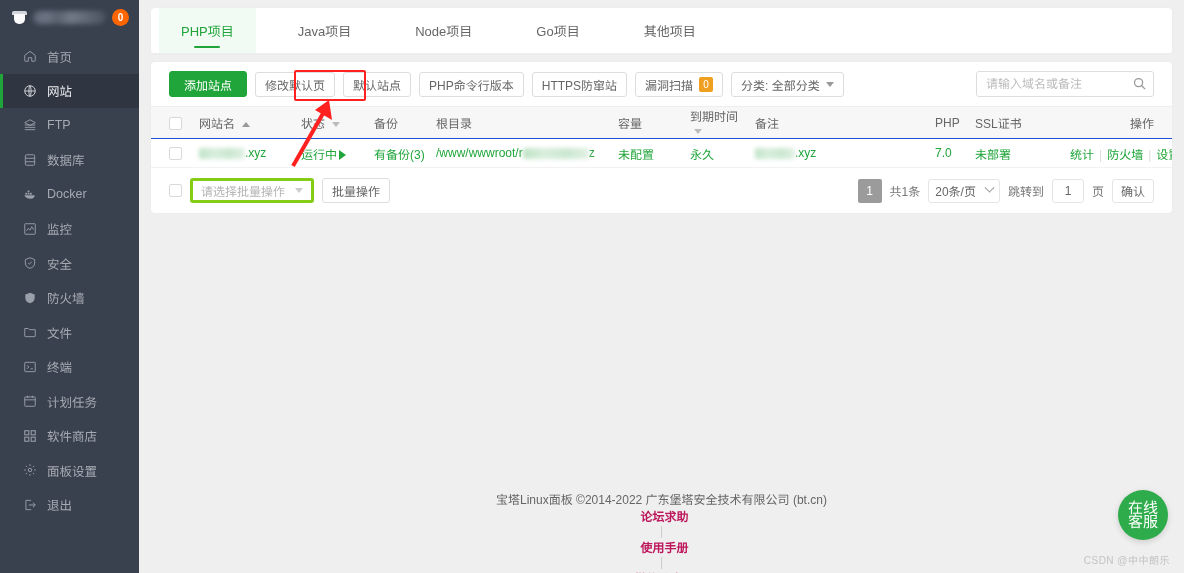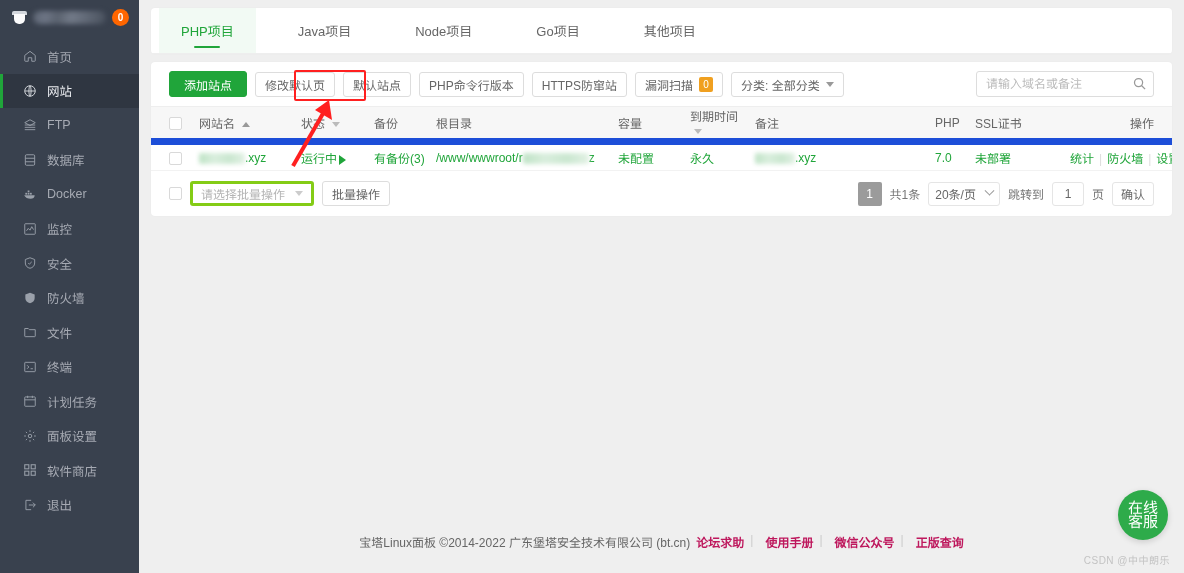--- a/index.html
+++ b/index.html
@@ -134,21 +134,21 @@
   .search-icon {
     position: absolute; right: 7px; top: 5px; width: 15px; height: 15px;
     color: #999; pointer-events: none;
   }
 
   
   table.sites { width: 100%; border-collapse: collapse; table-layout: fixed; }
   table.sites th {
     height: 27px; background: #f7f7f7; font-weight: normal;
     font-size: 12px; color: #666; text-align: left;
-    border-top: 1px solid #eee; border-bottom: 7px solid #1d4ed8;
+    border-top: 1px solid #eee; border-bottom: 1px solid #1d4ed8;
     padding: 0 4px;
   }
   table.sites td {
     height: 29px; font-size: 12px; color: #20a53a; text-align: left;
     border-bottom: 1px solid #f2f2f2; padding: 0 4px;
     white-space: nowrap; overflow: hidden;
   }
   .cellpad-first { padding-left: 18px !important; width: 26px; }
   .chk {
     width: 13px; height: 13px; border: 1px solid #d9d9d9; border-radius: 2px;
@@ -221,22 +221,22 @@
   .pg-btn {
     height: 24px; padding: 0 8px; border: 1px solid #e5e5e5; border-radius: 3px;
     background: #fff; color: #666; font-size: 12px; cursor: pointer;
     display: flex; align-items: center; font-family: inherit;
   }
 
   
   .page-footer {
     position: absolute; left: 0; right: 0; bottom: 0; height: 40px;
     background: #efefef;
-    display: flex; align-items: flex-start; justify-content: center;
-    font-size: 12px; color: #777; gap: 0;
+    display: flex; align-items: center; justify-content: center;
+    font-size: 12px; color: #777; gap: 0; flex-direction: column;
   }
   .page-footer .copy { color: #666; }
   .page-footer a {
     color: #be185d; text-decoration: none; margin: 0 0 0 6px; cursor: pointer; font-weight: bold;
   }
   .page-footer .fsep { color: #ccc; margin: 0 6px; }
 
   
   .fab {
     position: absolute; right: 16px; bottom: 33px;
@@ -380,38 +380,38 @@
           <svg width="14" height="14" viewBox="0 0 24 24" fill="none" stroke="currentColor" stroke-width="1.6">
               <rect x="3" y="5" width="18" height="16" rx="1"></rect>
               <path d="M3 10h18M8 3v4M16 3v4"></path>
             </svg>
         </span>
         <span>计划任务</span>
       </div>
 
       <div class="menu-item">
         <span class="mi-icon">
-          <svg width="14" height="14" viewBox="0 0 24 24" fill="none" stroke="currentColor" stroke-width="1.6">
-              <circle cx="12" cy="12" r="3"></circle>
-              <path d="M12 2v3M12 19v3M2 12h3M19 12h3M4.9 4.9l2.1 2.1M17 17l2.1 2.1M19.1 4.9L17 7M7 17l-2.1 2.1"></path>
-            </svg>
-        </span>
-        <span>面板设置</span>
-      </div>
-
-      <div class="menu-item">
-        <span class="mi-icon">
           <svg width="14" height="14" viewBox="0 0 24 24" fill="none" stroke="currentColor" stroke-width="1.8">
               <rect x="3" y="3" width="7" height="7"></rect>
               <rect x="14" y="3" width="7" height="7"></rect>
               <rect x="3" y="14" width="7" height="7"></rect>
               <rect x="14" y="14" width="7" height="7"></rect>
             </svg>
         </span>
         <span>软件商店</span>
+      </div>
+
+      <div class="menu-item">
+        <span class="mi-icon">
+          <svg width="14" height="14" viewBox="0 0 24 24" fill="none" stroke="currentColor" stroke-width="1.6">
+              <circle cx="12" cy="12" r="3"></circle>
+              <path d="M12 2v3M12 19v3M2 12h3M19 12h3M4.9 4.9l2.1 2.1M17 17l2.1 2.1M19.1 4.9L17 7M7 17l-2.1 2.1"></path>
+            </svg>
+        </span>
+        <span>面板设置</span>
       </div>
 
       <div class="menu-item">
         <span class="mi-icon">
           <svg width="14" height="14" viewBox="0 0 24 24" fill="none" stroke="currentColor" stroke-width="1.6">
               <path d="M14 4H5v16h9"></path>
               <path d="M17 8l4 4-4 4M21 12H10"></path>
             </svg>
         </span>
         <span>退出</span>

